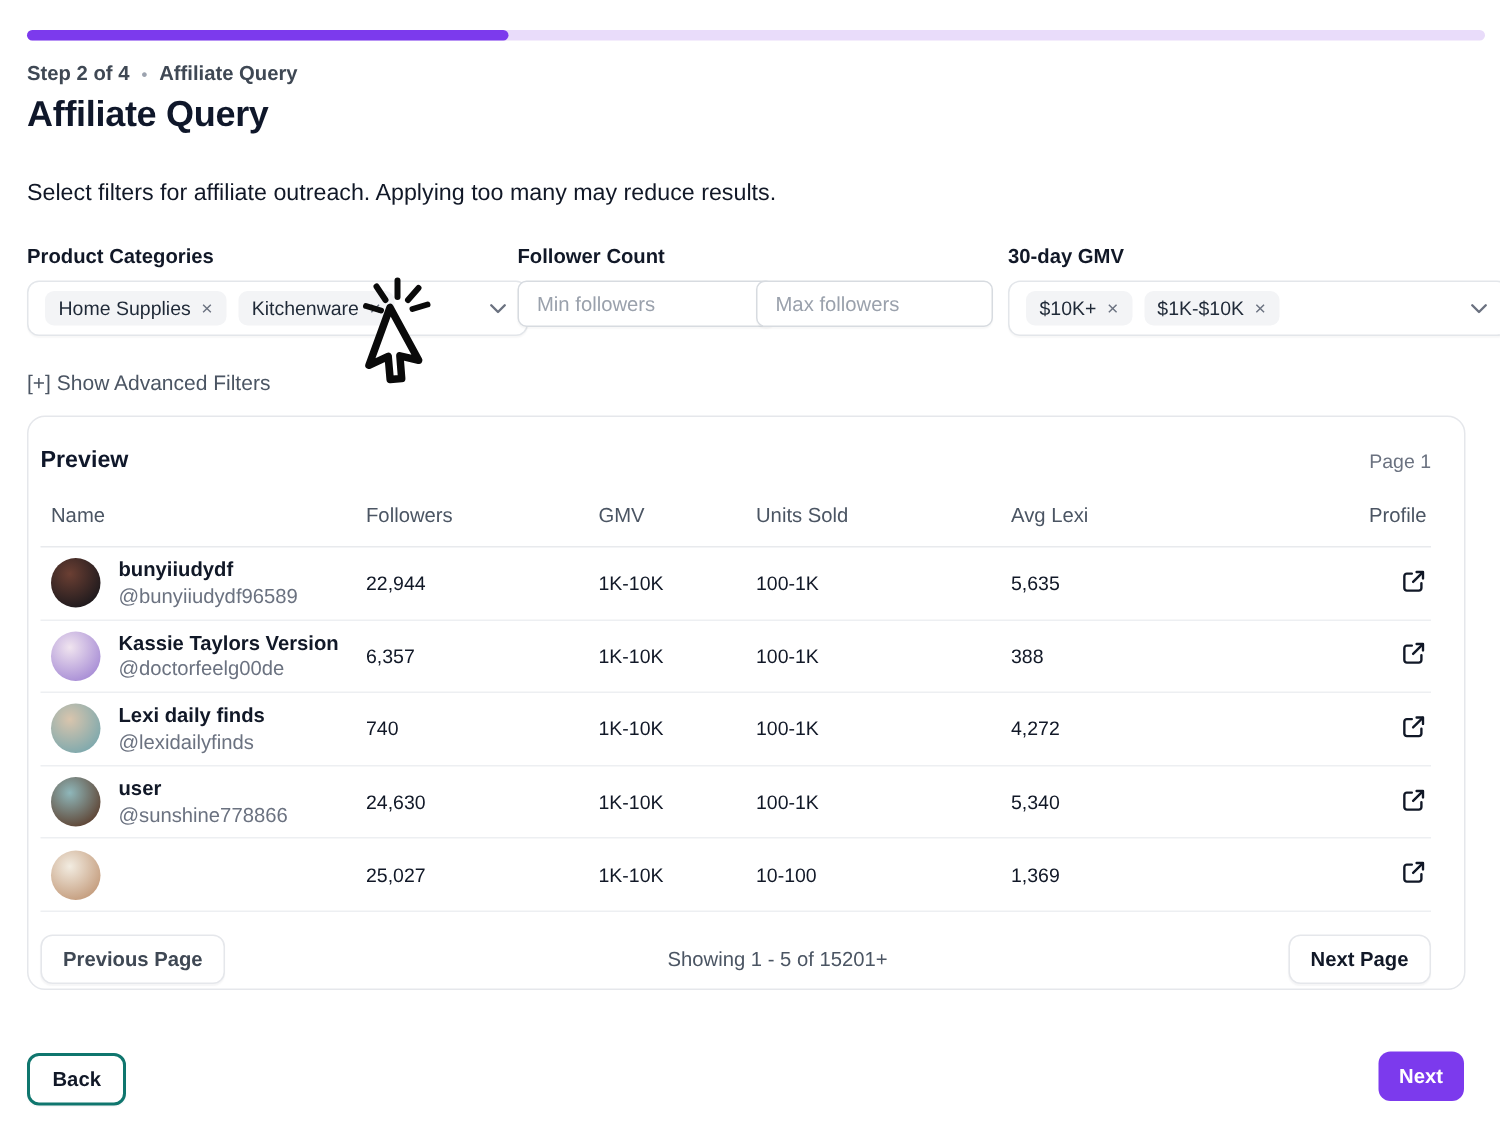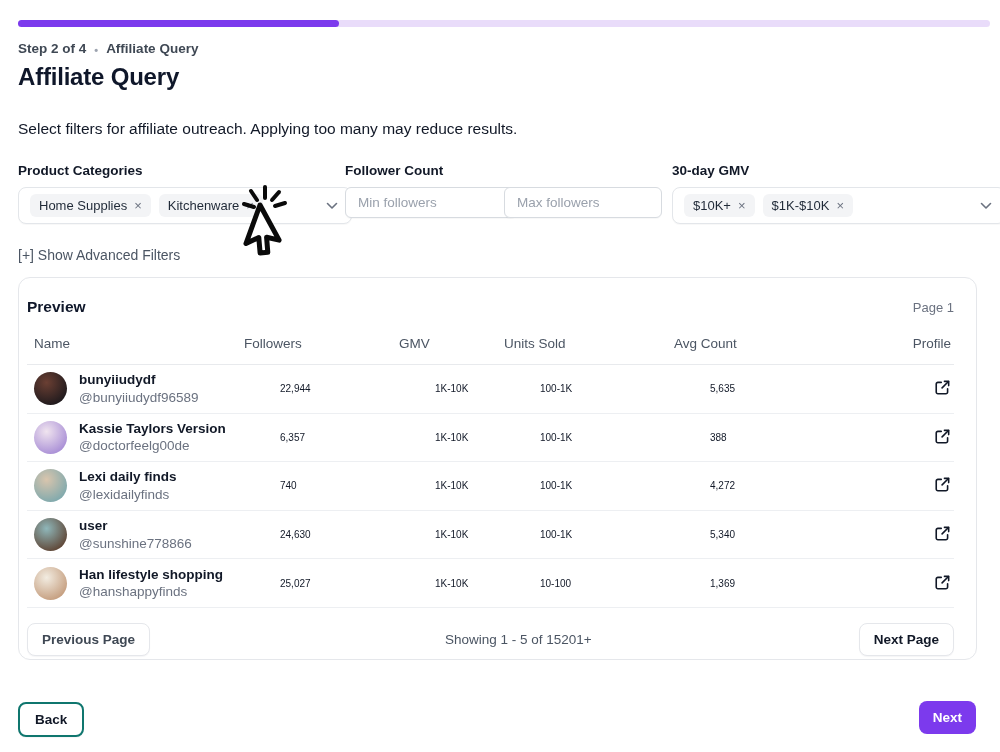--- a/index.html
+++ b/index.html
@@ -50,21 +50,21 @@
   .thead { padding-bottom:13px; border-bottom:1px solid #e8eaed; }
   .th { font-size:13.5px; color:#4b5563; }
   .th-right, .cell-right { justify-self:end; text-align:right; }
 
   .trow { height:48.6px; border-bottom:1px solid #edeff2; }
   .trow:last-of-type { border-bottom:none; }
   .namecell { display:flex; align-items:center; gap:12px; }
   .avatar { width:33px; height:33px; border-radius:50%; flex:none; background:#ddd; }
   .nm { font-size:13.5px; font-weight:700; color:#111827; line-height:1.3; }
   .hd { font-size:13.5px; color:#6b7280; line-height:1.3; }
-  .cell { font-size:10px; color:#111827;margin-left:36px; }
+  .cell { font-size:13px; color:#111827; }
   .profile-link { display:inline-flex; cursor:pointer; }
 
   .card-foot { display:flex; justify-content:space-between; align-items:center; margin-top:15px; }
   .btn { font-family:inherit; font-size:13.5px; font-weight:600; background:#fff; border:1px solid #e5e7eb; border-radius:8px;
     cursor:pointer; color:#3f4854; box-shadow:0 1px 1px rgba(16,24,40,.04); }
   .btn-prev { padding:8px 14px; }
   .btn-nextpage { padding:8px 14px; color:#111827; }
   .page-summary { font-size:13.5px; color:#4b5563; position:relative; left:14px; }
 
   
@@ -150,21 +150,21 @@
     <div class="card-head">
       <div class="card-title">Preview</div>
       <div class="page-indicator">Page 1</div>
     </div>
 
     <div class="tgrid thead">
       <div class="th">Name</div>
       <div class="th">Followers</div>
       <div class="th">GMV</div>
       <div class="th">Units Sold</div>
-      <div class="th">Avg Count</div>
+      <div class="th">Avg Lexi</div>
       <div class="th th-right">Profile</div>
     </div>
 
     <div class="tgrid trow">
       <div class="namecell">
         <div class="avatar" style="background: radial-gradient(circle at 38% 32%, rgb(107, 63, 51) 0%, rgb(31, 26, 29) 78%);"></div>
         <div>
           <div class="nm">bunyiiudydf</div>
           <div class="hd">@bunyiiudydf96589</div>
         </div>
@@ -241,24 +241,20 @@
               <path d="M12.8 9.2v3.1a1.6 1.6 0 0 1-1.6 1.6H3.7a1.6 1.6 0 0 1-1.6-1.6V4.8a1.6 1.6 0 0 1 1.6-1.6h3.1"></path>
               <path d="M9.8 2.2h4v4"></path>
               <path d="M13.6 2.4 7.6 8.4"></path>
             </svg></span>
       </div>
     </div>
 
     <div class="tgrid trow">
       <div class="namecell">
         <div class="avatar" style="background: radial-gradient(circle at 38% 32%, rgb(242, 236, 225) 0%, rgb(197, 158, 127) 78%);"></div>
-        <div>
-          <div class="nm">Han lifestyle shopping</div>
-          <div class="hd">@hanshappyfinds</div>
-        </div>
       </div>
       <div class="cell">25,027</div>
       <div class="cell">1K-10K</div>
       <div class="cell">10-100</div>
       <div class="cell">1,369</div>
       <div class="cell cell-right profile-link">
         <span><svg width="17" height="17" viewBox="0 0 16 16" fill="none" stroke="#111827" stroke-width="1.5" stroke-linecap="round" stroke-linejoin="round">
               <path d="M12.8 9.2v3.1a1.6 1.6 0 0 1-1.6 1.6H3.7a1.6 1.6 0 0 1-1.6-1.6V4.8a1.6 1.6 0 0 1 1.6-1.6h3.1"></path>
               <path d="M9.8 2.2h4v4"></path>
               <path d="M13.6 2.4 7.6 8.4"></path>

